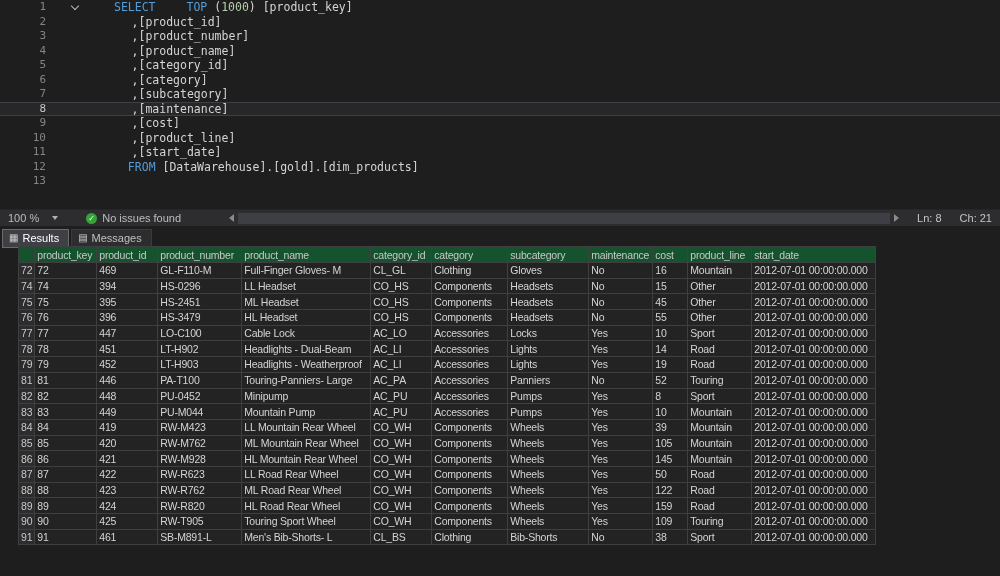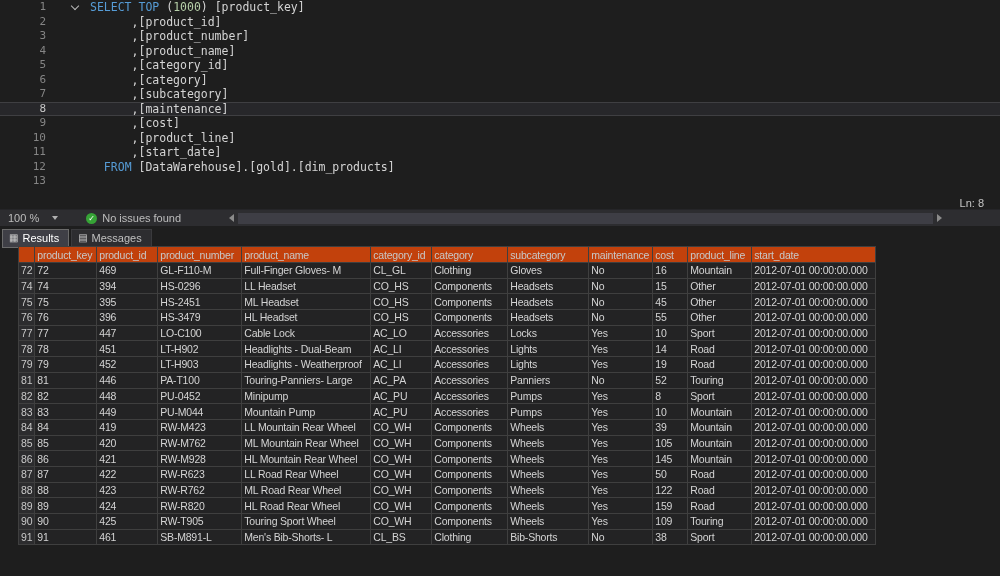--- a/index.html
+++ b/index.html
@@ -10,58 +10,58 @@
   .editor{position:absolute;top:0;left:0;right:0;height:209px;background:#1e1e1e;
           font:11.5px/14.5px "DejaVu Sans Mono",monospace;}
   .eline{display:flex;height:14.5px;line-height:14.5px;width:100%;box-sizing:border-box;}
   .eline.current{background:#27272a;box-shadow:inset 0 1px 0 #3f3f42, inset 0 -1px 0 #3f3f42;}
   .lnum{flex:0 0 46px;width:46px;text-align:right;color:#858585;font-size:11px;}
   .eline.current .lnum{color:#c6c6c6;}
   .fold{flex:0 0 44px;width:44px;box-sizing:border-box;position:relative;}
   .fold-chev{position:absolute;left:26px;top:3px;width:5px;height:5px;
              border-right:1.5px solid #b9b9b9;border-bottom:1.5px solid #b9b9b9;transform:rotate(45deg);}
   .code{white-space:pre;color:#d4d4d4;}
-  .c-kw{color:#569cd6;}
+  .c-kw{color:#569cd6;margin-left:24px;}
   .c-num{color:#b5cea8;}
   .c-id{color:#d4d4d4;}
 
   
   .statusbar{position:absolute;top:209px;left:0;right:0;height:17px;background:#2d2d30;
              display:flex;align-items:center;font-size:11px;color:#bdbdbd;
              padding:0 8px;box-sizing:border-box;border-top:1px solid #252528;}
   .zoom{display:flex;align-items:center;gap:13px;margin-right:28px;cursor:default;}
   .chev-down{width:0;height:0;border-left:3px solid transparent;border-right:3px solid transparent;
              border-top:4px solid #b0b0b0;display:inline-block;}
   .issues{display:flex;align-items:center;gap:5px;}
   .check{width:11px;height:11px;border-radius:50%;background:#36a336;color:#fff;
          font-size:8px;line-height:11px;text-align:center;display:inline-block;}
   .hscroll{flex:1;display:flex;align-items:center;margin:0 8px 0 44px;height:100%;}
   .tri-left{width:0;height:0;border-top:4px solid transparent;border-bottom:4px solid transparent;
             border-right:5px solid #8a8a8a;margin:0 4px;}
   .tri-right{width:0;height:0;border-top:4px solid transparent;border-bottom:4px solid transparent;
              border-left:5px solid #8a8a8a;margin:0 4px;}
   .track{flex:1;height:13px;background:#2d2d30;position:relative;}
   .thumb{position:absolute;top:1px;bottom:1px;left:0;right:0;background:#3e3e45;}
-  .pos{display:flex;gap:18px;margin-left:6px;color:#c5c5c5;white-space:nowrap;flex-direction:column;}
+  .pos{display:flex;gap:18px;margin-left:6px;color:#c5c5c5;white-space:nowrap;}
 
   
   .tabbar{position:absolute;top:227px;left:0;right:0;height:19px;background:#1e1e1e;
           display:flex;align-items:flex-start;padding:2px 0 0 2px;box-sizing:border-box;font-size:11px;}
   .tab{display:flex;align-items:center;gap:4px;padding:0 9px 1px 6px;height:16px;
        color:#c0c0c0;background:#2d2d30;border:1px solid #3a3a3d;margin-right:2px;cursor:default;}
   .tab.active{background:#3f3f46;color:#ffffff;border-color:#6b6b6b;}
   .ticon{font-size:10px;line-height:10px;color:#cdcdcd;}
 
   
   .gridwrap{position:absolute;left:18px;top:246px;width:862px;bottom:0;overflow:hidden;}
   table{border-collapse:collapse;table-layout:fixed;font-family:"Liberation Sans",sans-serif;
         font-size:10.5px;letter-spacing:-0.2px;}
   th,td{border:1px solid #3f3f3f;padding:0 2px;height:15.7px;box-sizing:border-box;
         overflow:hidden;white-space:nowrap;font-weight:normal;text-align:left;}
-  thead th{background:#c2410c;color:#c8c8c8;height:16px;}
+  thead th{background:#14532d;color:#c8c8c8;height:16px;}
   td{background:#232324;color:#d4d4d4;}
   td.rownum{background:#2c2c2e;color:#c8c8c8;}
 </style>
 </head>
 <body>
 
 <div class="app">
 
   <div class="editor" id="editor-lines">
       <div class="eline">

